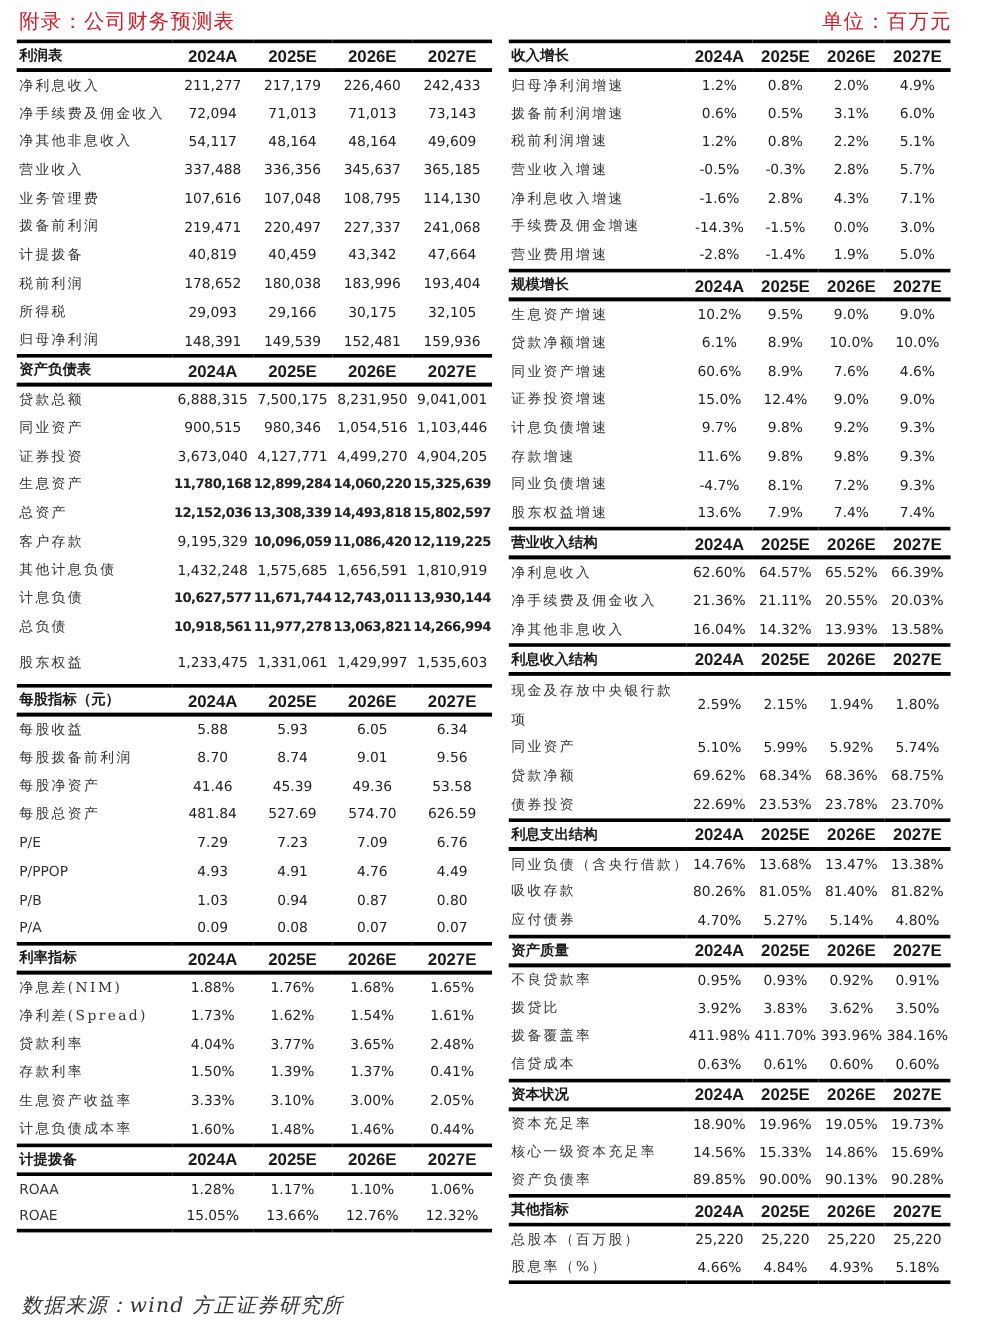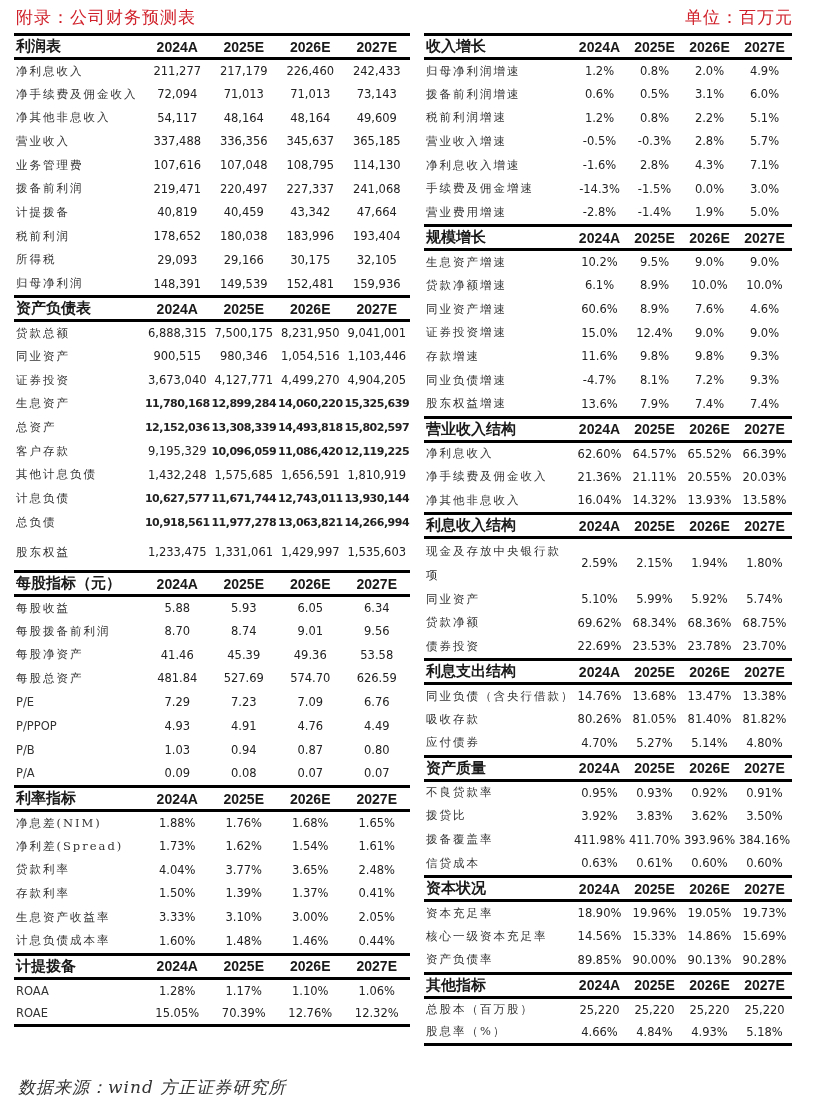--- a/index.html
+++ b/index.html
@@ -20,21 +20,21 @@
   .col.right { left: 424px; width: 368px; }
   table { border-collapse: collapse; width: 100%; table-layout: fixed; }
   th, td { padding: 0; white-space: nowrap; overflow: visible; }
   thead tr { height: 24px; }
   thead th {
     border-top: 3px solid #000; border-bottom: 3px solid #000;
     font-family: "Liberation Sans", sans-serif; font-weight: bold; font-size: 14px;
     text-align: center;
   }
   thead th.sec {
-    text-align: left; font-family: "DejaVu Serif", serif; font-size: 15px; font-weight: bold; padding-left: 2px;
+    text-align: left; font-family: "DejaVu Serif", serif; font-size: 12px; font-weight: bold; padding-left: 2px;
   }
   tbody tr { height: 23.7px; }
   tbody td {
     font-size: 11.5px; text-align: center; color: #222;
   }
   tbody td.lbl {
     text-align: left; font-family: "DejaVu Serif", serif; font-size: 11.5px; color: #333; padding-left: 2px; letter-spacing: 2px;
   }
   td.lbl.latin { font-family: "DejaVu Sans", sans-serif; letter-spacing: 0; }
   td.tight { font-size: 11px; letter-spacing: -0.5px; font-weight: bold; }
@@ -393,21 +393,21 @@
         <tr>
           <td class="lbl latin-mix latin">ROAA</td>
           <td>1.28%</td>
           <td>1.17%</td>
           <td>1.10%</td>
           <td>1.06%</td>
         </tr>
         <tr>
           <td class="lbl latin-mix latin" style="border-bottom: 3px solid rgb(0, 0, 0);">ROAE</td>
           <td style="border-bottom: 3px solid rgb(0, 0, 0);">15.05%</td>
-          <td style="border-bottom: 3px solid rgb(0, 0, 0);">70.39%</td>
+          <td style="border-bottom: 3px solid rgb(0, 0, 0);">13.66%</td>
           <td style="border-bottom: 3px solid rgb(0, 0, 0);">12.76%</td>
           <td style="border-bottom: 3px solid rgb(0, 0, 0);">12.32%</td>
         </tr>
       </tbody>
     </table>
   </div>
 <div class="col right" id="rightcol">
     <table>
       <colgroup>
         <col style="width: 148px;">
@@ -515,20 +515,27 @@
           <td>8.9%</td>
           <td>7.6%</td>
           <td>4.6%</td>
         </tr>
         <tr>
           <td class="lbl">证券投资增速</td>
           <td>15.0%</td>
           <td>12.4%</td>
           <td>9.0%</td>
           <td>9.0%</td>
+        </tr>
+        <tr>
+          <td class="lbl">计息负债增速</td>
+          <td>9.7%</td>
+          <td>9.8%</td>
+          <td>9.2%</td>
+          <td>9.3%</td>
         </tr>
         <tr>
           <td class="lbl">存款增速</td>
           <td>11.6%</td>
           <td>9.8%</td>
           <td>9.8%</td>
           <td>9.3%</td>
         </tr>
         <tr>
           <td class="lbl">同业负债增速</td>

